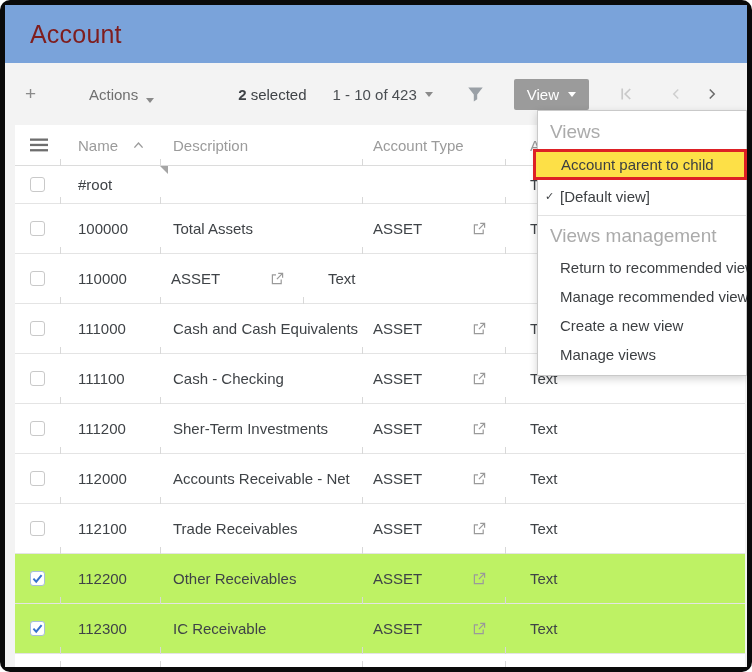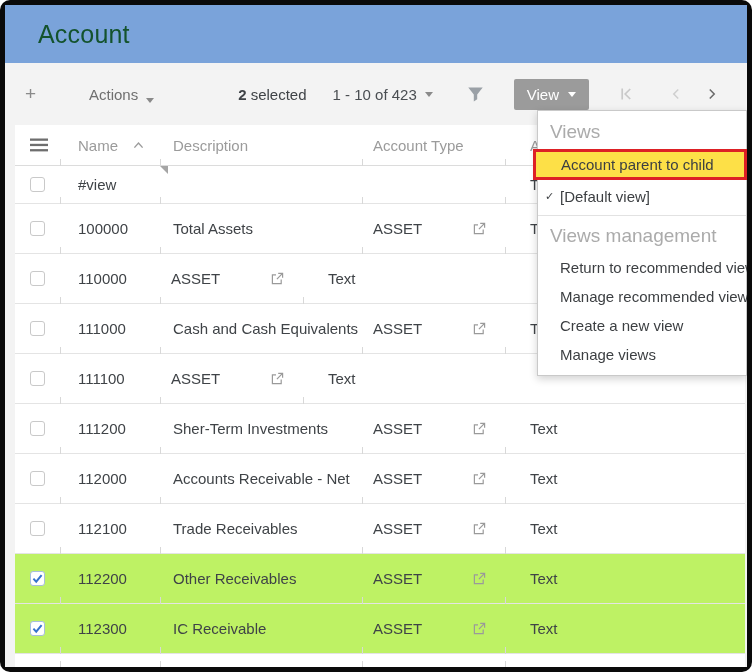--- a/index.html
+++ b/index.html
@@ -3,21 +3,21 @@
 <meta charset="utf-8">
 <style>
   * { margin:0; padding:0; box-sizing:border-box; }
   body { font-family:"Liberation Sans","DejaVu Sans",sans-serif; background:#fff; }
 
   .frame { width:752px; height:672px; background:#0a0a0a; border-radius:10px; padding:5px; position:relative; }
   .content { width:742px; height:662px; background:#f3f3f3; position:relative; overflow:hidden; }
 
   
   .titlebar { height:58px; background:#7aa3da; display:flex; align-items:center; padding-left:25px; }
-  .titlebar .title { color:#14532d; font-size:25px; font-weight:400; letter-spacing:.2px;margin-left:8px; }
+  .titlebar .title { color:#7f1d1d; font-size:25px; font-weight:400; letter-spacing:.2px; }
 
   
   .toolbar { height:62px; display:flex; align-items:center; padding:0 24px 0 20px; }
   .tb-add { color:#8a8a8a; font-size:19px; cursor:default; width:20px; }
   .tb-actions { margin-left:44px; color:#6f6f6f; font-size:15px; display:flex; align-items:flex-end; }
   .caret-down { width:0; height:0; border-left:4.5px solid transparent; border-right:4.5px solid transparent; border-top:5.5px solid #8a8a8a; margin-left:8px; display:inline-block; }
   .tb-selected { margin-left:auto; color:#3f4347; font-size:15px; }
   .tb-selected b { font-weight:700; }
   .tb-range { margin-left:26px; color:#4a4e52; font-size:15px; display:flex; align-items:center; }
   .tb-filter { margin-left:34px; display:flex; align-items:center; }
@@ -141,21 +141,21 @@
         </div>
       </div>
       <div id="table-body">
           <div class="trow first-row">
     <div class="cell c-check">
       <span class="checkbox">
         
       </span>
     </div>
     <div class="cell c-name">
-              <span>#view</span>
+              <span>#root</span>
             </div>
     <div class="cell c-desc">
       <span class="corner-marker"></span>
       <span></span>
     </div>
     <div class="cell c-type">
       <span></span>
       <span class="extlink" style="visibility: hidden;">
         <svg width="14" height="14" viewBox="0 0 14 14" fill="none" stroke="#9a9a9a" stroke-width="1.2">
                   <path d="M6 2.8H2.4v8.8h8.8V7.6"></path>
@@ -247,20 +247,24 @@
   </div>
           <div class="trow">
     <div class="cell c-check">
       <span class="checkbox">
         
       </span>
     </div>
     <div class="cell c-name">
               <span>111100</span>
             </div>
+    <div class="cell c-desc">
+
+      <span>Cash - Checking</span>
+    </div>
     <div class="cell c-type">
       <span>ASSET</span>
       <span class="extlink">
         <svg width="14" height="14" viewBox="0 0 14 14" fill="none" stroke="#9a9a9a" stroke-width="1.2">
                   <path d="M6 2.8H2.4v8.8h8.8V7.6"></path>
                   <path d="M8.2 1.4h4.4v4.4"></path>
                   <path d="M12.3 1.7L6.9 7.1"></path>
                 </svg>
       </span>
     </div>

